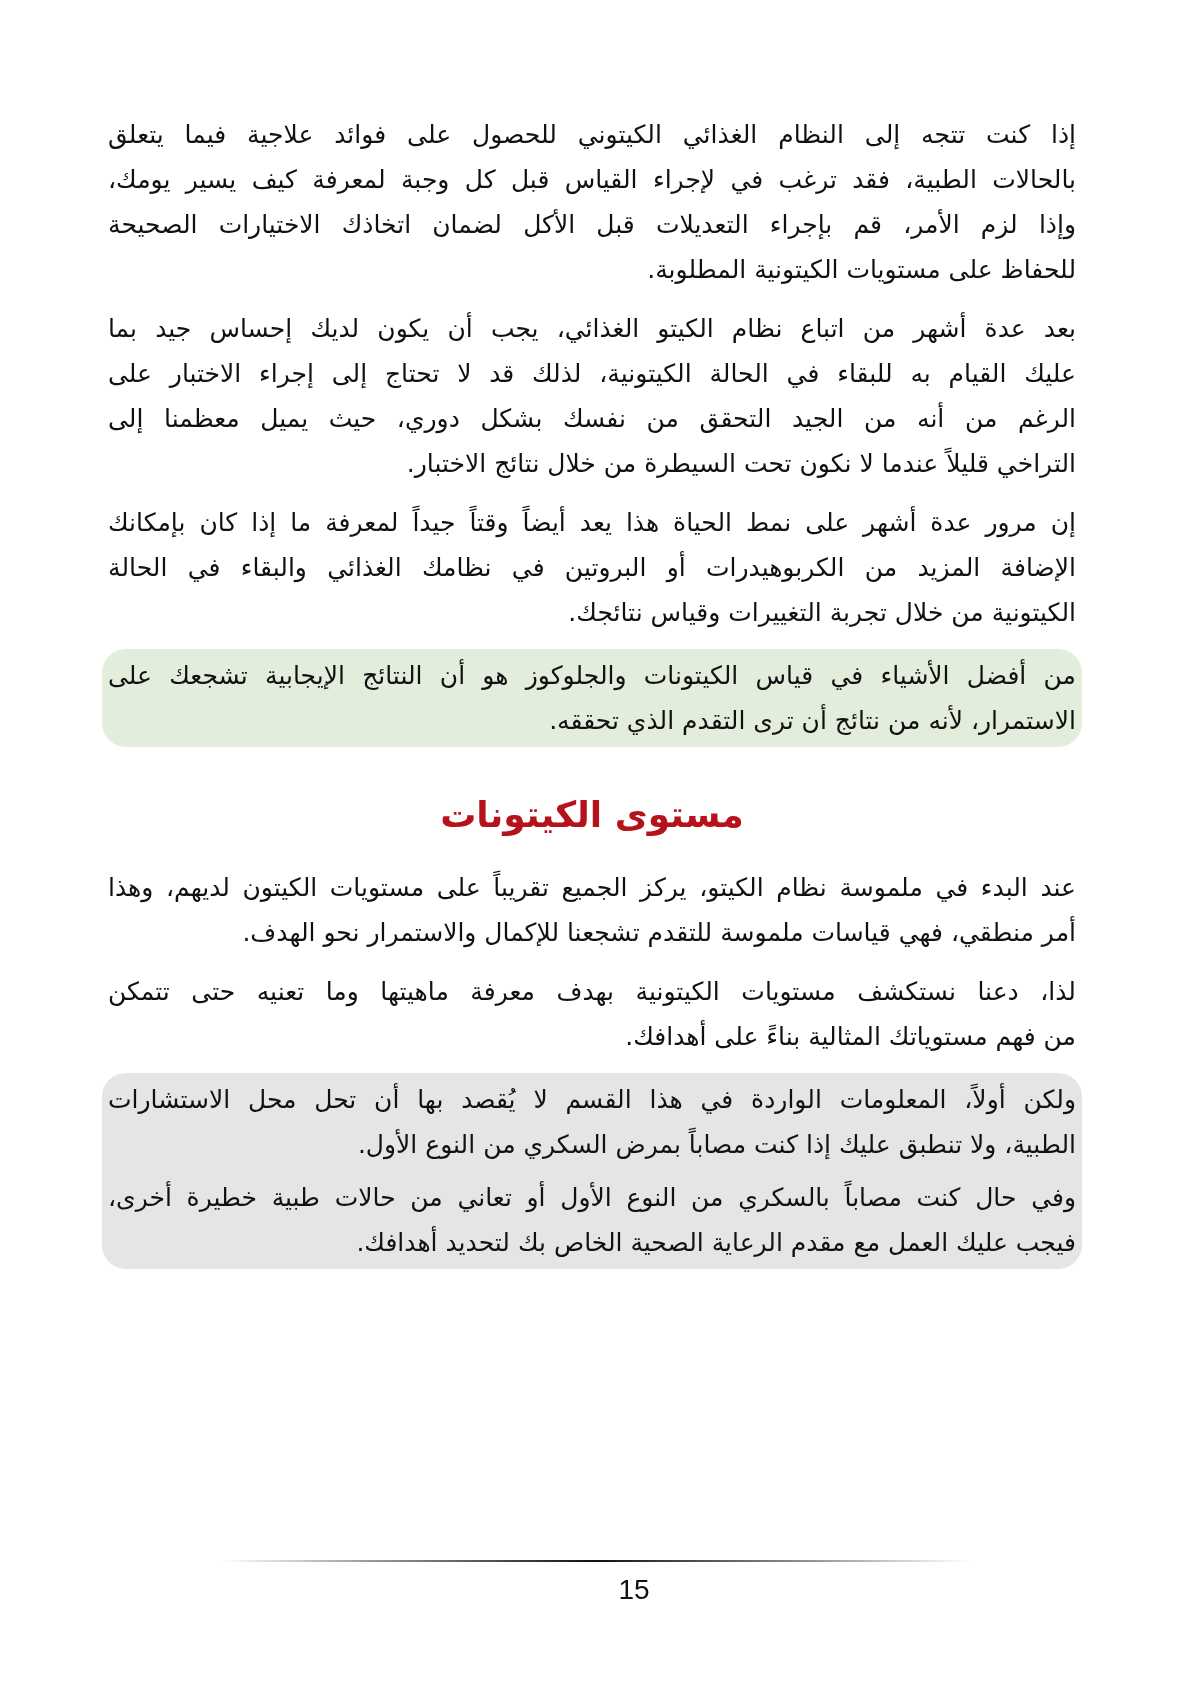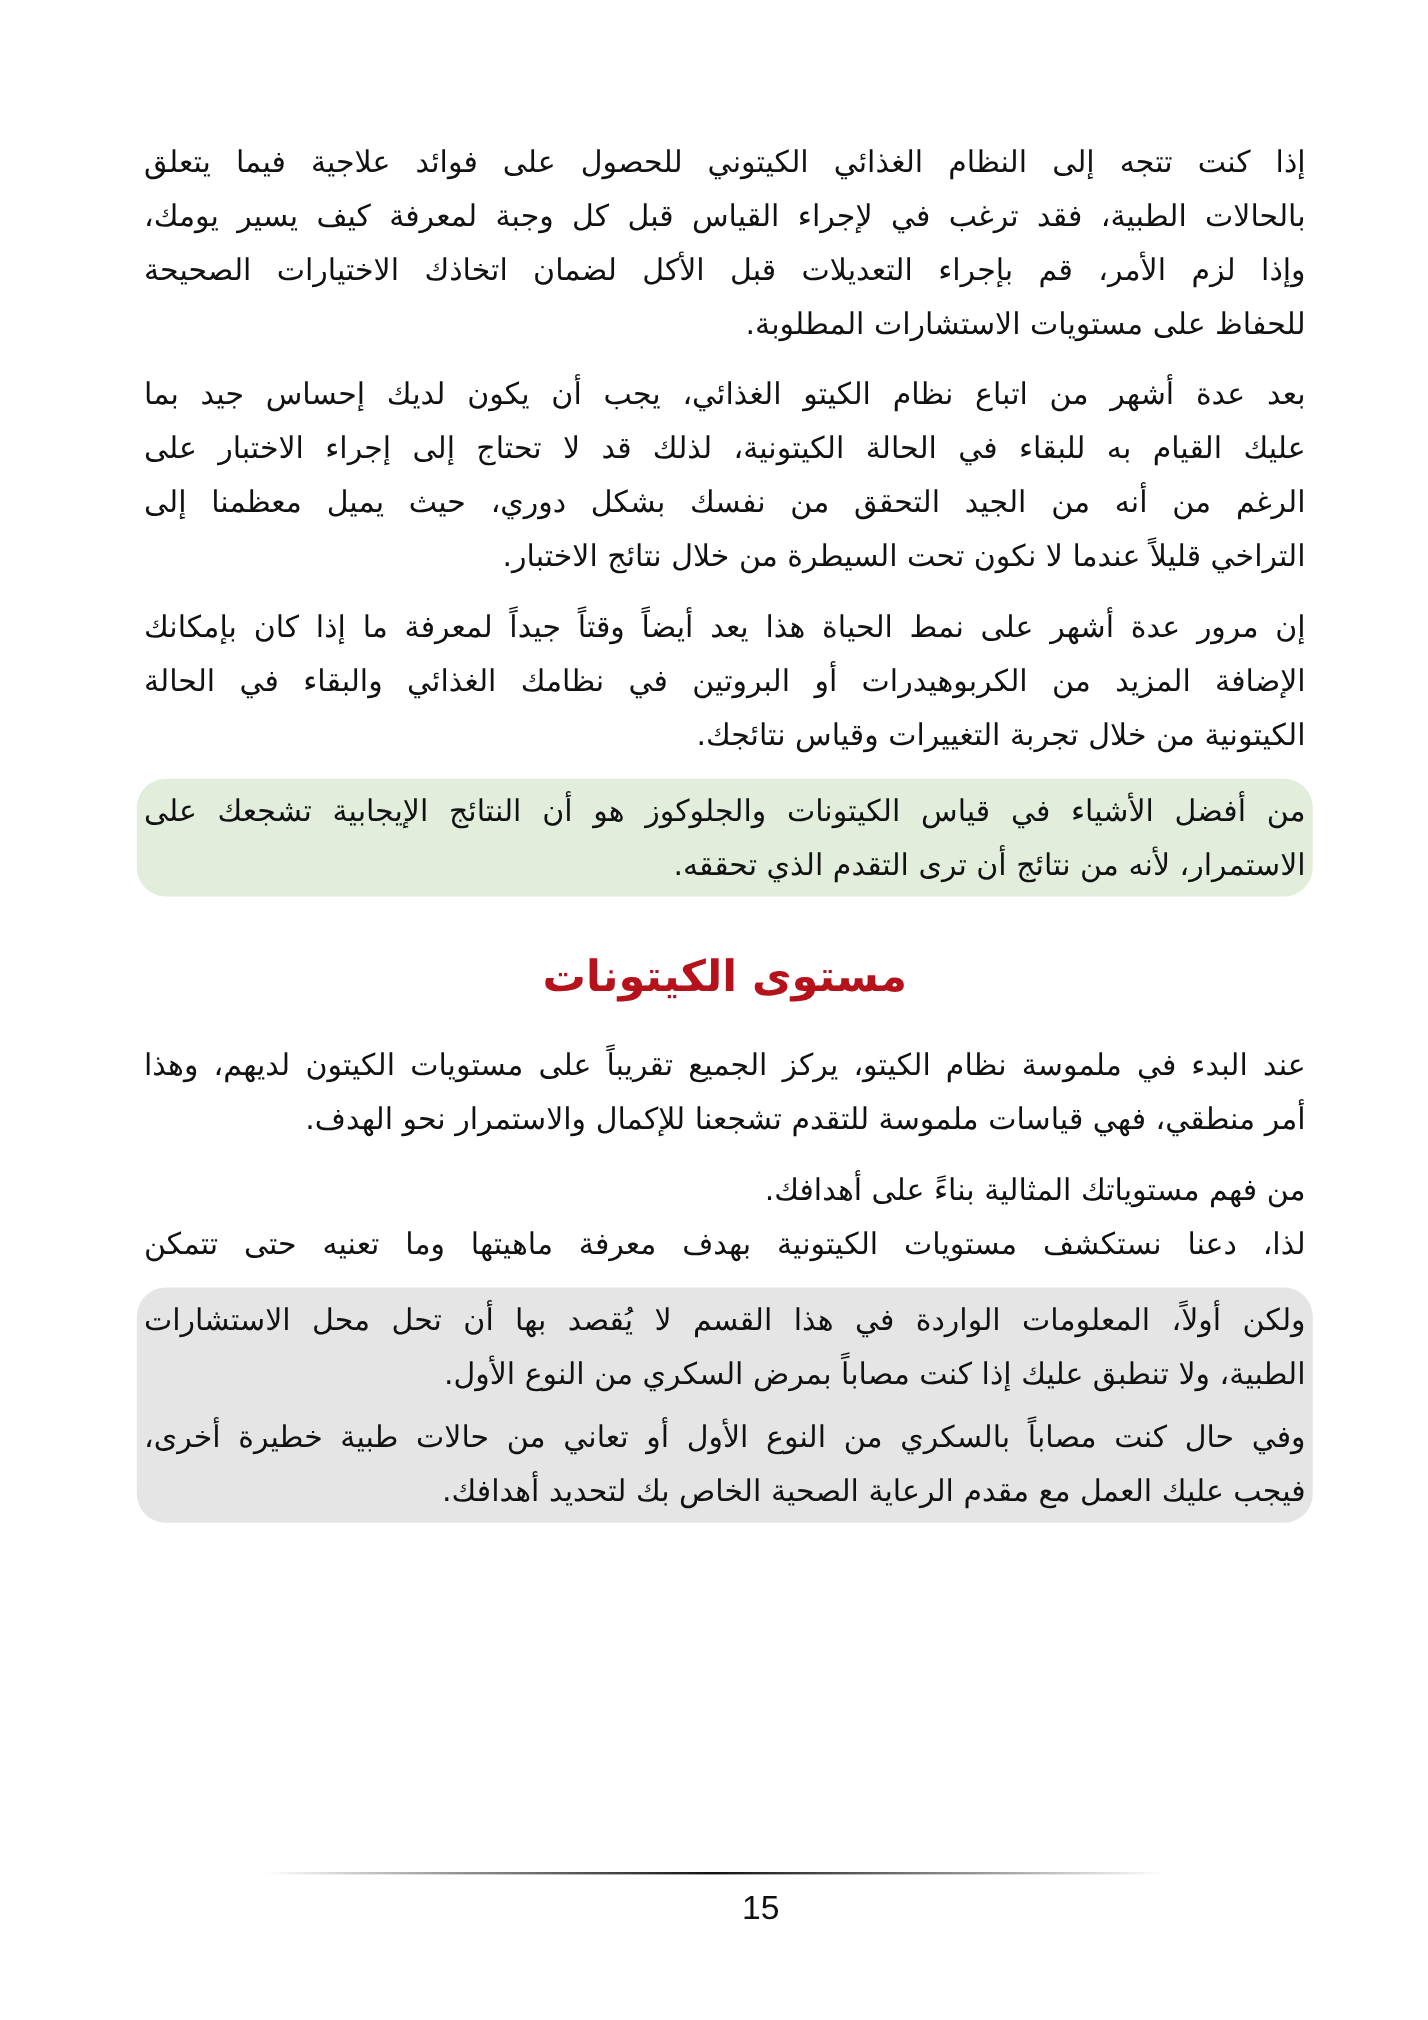--- a/index.html
+++ b/index.html
@@ -10,21 +10,21 @@
     body {
       width: 1190px;
       height: 1683px;
       position: relative;
       overflow: hidden;
       font-family: "DejaVu Sans", sans-serif;
       color: #111111;
     }
     .page {
       position: absolute;
-      left: 120px;
+      left: 108px;
       top: 112px;
       width: 968px;
       direction: rtl;
     }
     .para {
       margin: 0 0 14px 0;
       font-size: 25px;
       line-height: 45px;
       text-align: justify;
       text-align-last: right;
@@ -86,21 +86,21 @@
   </style>
 </head>
 <body>
 
 <div class="page">
 
   <p class="para">
     <span class="line">إذا كنت تتجه إلى النظام الغذائي الكيتوني للحصول على فوائد علاجية فيما يتعلق</span>
     <span class="line">بالحالات الطبية، فقد ترغب في لإجراء القياس قبل كل وجبة لمعرفة كيف يسير يومك،</span>
     <span class="line">وإذا لزم الأمر، قم بإجراء التعديلات قبل الأكل لضمان اتخاذك الاختيارات الصحيحة</span>
-    <span class="line last">للحفاظ على مستويات الاستشارات المطلوبة.</span>
+    <span class="line last">للحفاظ على مستويات الكيتونية المطلوبة.</span>
   </p>
 
   <p class="para">
     <span class="line">بعد عدة أشهر من اتباع نظام الكيتو الغذائي، يجب أن يكون لديك إحساس جيد بما</span>
     <span class="line">عليك القيام به للبقاء في الحالة الكيتونية، لذلك قد لا تحتاج إلى إجراء الاختبار على</span>
     <span class="line">الرغم من أنه من الجيد التحقق من نفسك بشكل دوري، حيث يميل معظمنا إلى</span>
     <span class="line last">التراخي قليلاً عندما لا نكون تحت السيطرة من خلال نتائج الاختبار.</span>
   </p>
 
   <p class="para">
@@ -117,22 +117,22 @@
   </div>
 
   <h2 class="heading">مستوى الكيتونات</h2>
 
   <p class="para">
     <span class="line">عند البدء في ملموسة نظام الكيتو، يركز الجميع تقريباً على مستويات الكيتون لديهم، وهذا</span>
     <span class="line last">أمر منطقي، فهي قياسات ملموسة للتقدم تشجعنا للإكمال والاستمرار نحو الهدف.</span>
   </p>
 
   <p class="para">
+    <span class="line">لذا، دعنا نستكشف مستويات الكيتونية بهدف معرفة ماهيتها وما تعنيه حتى تتمكن</span>
     <span class="line last">من فهم مستوياتك المثالية بناءً على أهدافك.</span>
-    <span class="line">لذا، دعنا نستكشف مستويات الكيتونية بهدف معرفة ماهيتها وما تعنيه حتى تتمكن</span>
   </p>
 
   <div class="box box-pink">
     <p class="para">
       <span class="line">ولكن أولاً، المعلومات الواردة في هذا القسم لا يُقصد بها أن تحل محل الاستشارات</span>
       <span class="line last">الطبية، ولا تنطبق عليك إذا كنت مصاباً بمرض السكري من النوع الأول.</span>
     </p>
     <p class="para">
       <span class="line">وفي حال كنت مصاباً بالسكري من النوع الأول أو تعاني من حالات طبية خطيرة أخرى،</span>
       <span class="line last">فيجب عليك العمل مع مقدم الرعاية الصحية الخاص بك لتحديد أهدافك.</span>

